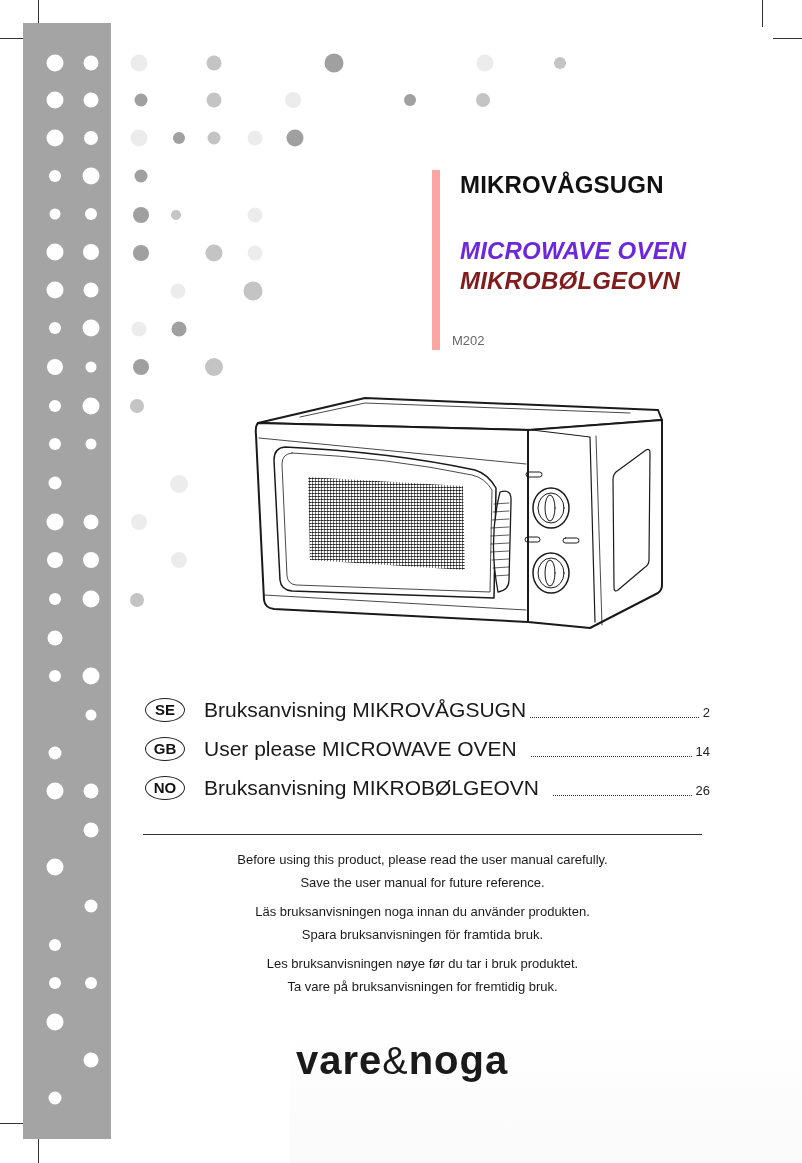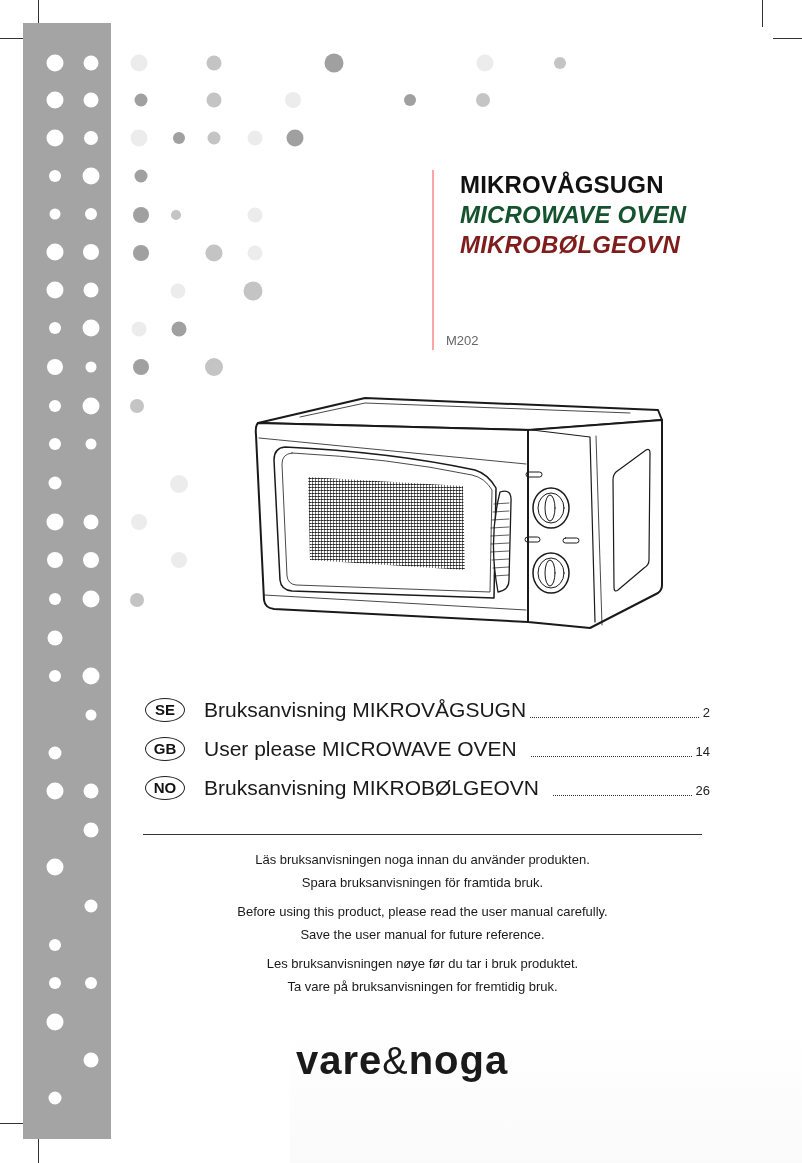--- a/index.html
+++ b/index.html
@@ -10,28 +10,28 @@
     color: #1a1a1a;
   }
   .crop { position: absolute; background: #333; }
   .strip {
     position: absolute; left: 23px; top: 23px; width: 88px; height: 1116px;
     background: #a4a4a4;
   }
   .dot { position: absolute; border-radius: 50%; transform: translate(-50%, -50%); }
   .title-block {
     position: absolute; left: 432px; top: 170px; height: 180px;
-    border-left: 2px solid #fca5a5; padding-left: 26px;
+    border-left: 8px solid #fca5a5; padding-left: 20px;
   }
   .t1, .t2, .t3 {
     font-weight: bold; font-size: 24px; line-height: 30px; letter-spacing: 0.2px;
     white-space: nowrap;
   }
   .t1 { color: #111; }
-  .t2 { color: #14532d; font-style: italic; }
+  .t2 { color: #6d28d9; font-style: italic; margin-top: 36px; }
   .t3 { color: #7f1d1d; font-style: italic; }
   .model { position: absolute; left: 12px; bottom: 2px; font-size: 13px; color: #666; }
   .oven { position: absolute; left: 230px; top: 390px; width: 440px; height: 240px; }
   .toc { position: absolute; left: 145px; top: 690px; width: 565px; }
   .toc-row { display: flex; align-items: center; height: 39px; }
   .badge {
     display: inline-flex; align-items: center; justify-content: center;
     width: 38px; height: 22px; border: 1.5px solid #222; border-radius: 50%;
     font-weight: bold; font-size: 15px; color: #111; margin-right: 19px; flex: none; text-align: right;
   }
@@ -223,26 +223,26 @@
     <span class="toc-label">Bruksanvisning MIKROBØLGEOVN</span>
     <span class="leader" style="margin-left:14px;"></span>
     <span class="toc-page">26</span>
   </div>
 </div>
 
 <div class="sep"></div>
 
 <div class="notes">
   <p>
+    <span>Before using this product, please read the user manual carefully.</span><br>
+    <span>Save the user manual for future reference.</span>
+  </p>
+  <p>
     <span>Läs bruksanvisningen noga innan du använder produkten.</span><br>
     <span>Spara bruksanvisningen för framtida bruk.</span>
-  </p>
-  <p>
-    <span>Before using this product, please read the user manual carefully.</span><br>
-    <span>Save the user manual for future reference.</span>
   </p>
   <p>
     <span>Les bruksanvisningen nøye før du tar i bruk produktet.</span><br>
     <span>Ta vare på bruksanvisningen for fremtidig bruk.</span>
   </p>
 </div>
 
 <div class="logo-bg"></div>
 <div class="logo">
   <span>vare</span><span class="amp">&amp;</span><span>noga</span>

